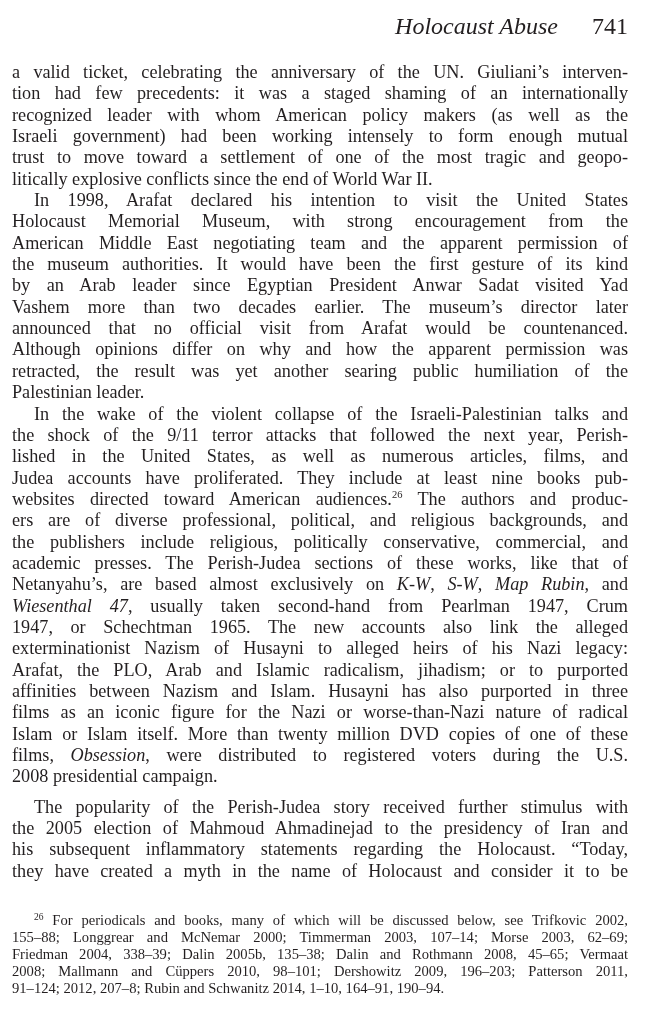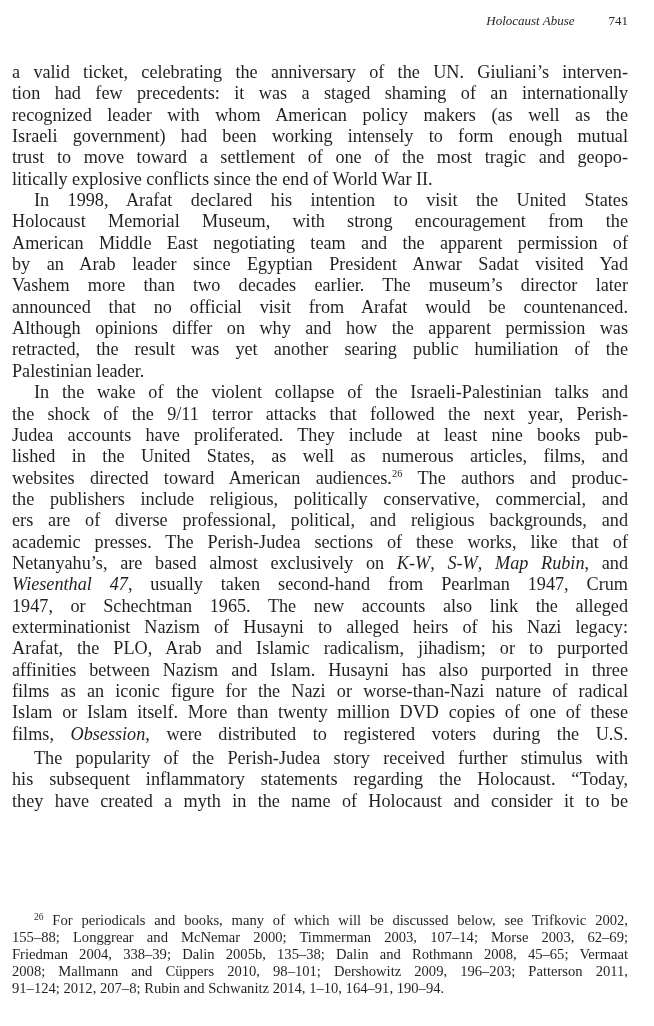--- a/index.html
+++ b/index.html
@@ -16,21 +16,21 @@
       color: #231f20;
     }
     .header {
       position: absolute;
       top: 13px;
       right: 26px;
       height: 22px;
       display: flex;
       align-items: baseline;
       font-family: "Liberation Serif", "DejaVu Serif", serif;
-      font-size: 13px;
+      font-size: 24px;
     }
     .running-head {
       font-style: italic;
       margin-right: 22px;
     }
     .page-number {
       font-style: normal;
       margin-left: 12px;
     }
     .body-text {
@@ -50,21 +50,21 @@
       height: 21.35px;
       overflow: visible;
     }
     .line.last {
       text-align-last: left;
     }
     .line.indent {
       padding-left: 22px;
     }
     .line.gap {
-      margin-top: 3px;
+      margin-top: 9px;
     }
     .line em, .fn-line em {
       font-style: italic;
     }
     sup {
       font-size: 10.5px;
       line-height: 0;
       vertical-align: 7px;
     }
     .footnotes {
@@ -112,50 +112,53 @@
     <span class="line">recognized leader with whom American policy makers (as well as the</span>
     <span class="line">Israeli government) had been working intensely to form enough mutual</span>
     <span class="line">trust to move toward a settlement of one of the most tragic and geopo-</span>
     <span class="line last">litically explosive conflicts since the end of World War II.</span>
   </div>
 
   <div>
     <span class="line indent">In 1998, Arafat declared his intention to visit the United States</span>
     <span class="line">Holocaust Memorial Museum, with strong encouragement from the</span>
     <span class="line">American Middle East negotiating team and the apparent permission of</span>
+    <span class="line">the museum authorities. It would have been the first gesture of its kind</span>
     <span class="line">by an Arab leader since Egyptian President Anwar Sadat visited Yad</span>
     <span class="line">Vashem more than two decades earlier. The museum’s director later</span>
     <span class="line">announced that no official visit from Arafat would be countenanced.</span>
     <span class="line">Although opinions differ on why and how the apparent permission was</span>
     <span class="line">retracted, the result was yet another searing public humiliation of the</span>
     <span class="line last">Palestinian leader.</span>
   </div>
 
   <div>
     <span class="line indent">In the wake of the violent collapse of the Israeli-Palestinian talks and</span>
     <span class="line">the shock of the 9/11 terror attacks that followed the next year, Perish-</span>
+    <span class="line">lished in the United States, as well as numerous articles, films, and</span>
     <span class="line">Judea accounts have proliferated. They include at least nine books pub-</span>
-    <span class="line">lished in the United States, as well as numerous articles, films, and</span>
     <span class="line"><span>websites directed toward American audiences.</span><sup>26</sup> <span>The authors and produc-</span></span>
+    <span class="line">ers are of diverse professional, political, and religious backgrounds, and</span>
     <span class="line">the publishers include religious, politically conservative, commercial, and</span>
-    <span class="line">ers are of diverse professional, political, and religious backgrounds, and</span>
     <span class="line">academic presses. The Perish-Judea sections of these works, like that of</span>
     <span class="line"><span>Netanyahu’s, are based almost exclusively on</span> <em>K-W</em><span>, </span><em>S-W</em><span>, </span><em>Map Rubin</em><span>, and</span></span>
     <span class="line"><em>Wiesenthal 47</em><span>,</span> <span>usually taken second-hand from Pearlman 1947, Crum</span></span>
     <span class="line">1947, or Schechtman 1965. The new accounts also link the alleged</span>
     <span class="line">exterminationist Nazism of Husayni to alleged heirs of his Nazi legacy:</span>
     <span class="line">Arafat, the PLO, Arab and Islamic radicalism, jihadism; or to purported</span>
     <span class="line">affinities between Nazism and Islam. Husayni has also purported in three</span>
     <span class="line">films as an iconic figure for the Nazi or worse-than-Nazi nature of radical</span>
     <span class="line">Islam or Islam itself. More than twenty million DVD copies of one of these</span>
     <span class="line"><span>films,</span> <em>Obsession</em><span>, were distributed to registered voters during the U.S.</span></span>
+    <span class="line last">2008 presidential campaign.</span>
   </div>
 
   <div>
     <span class="line indent gap">The popularity of the Perish-Judea story received further stimulus with</span>
+    <span class="line">the 2005 election of Mahmoud Ahmadinejad to the presidency of Iran and</span>
     <span class="line">his subsequent inflammatory statements regarding the Holocaust. “Today,</span>
     <span class="line">they have created a myth in the name of Holocaust and consider it to be</span>
   </div>
 </div>
 
 <div class="footnotes">
   <div>
     <span class="fn-line indent"><sup class="fn-sup">26</sup> <span>For periodicals and books, many of which will be discussed below, see Trifkovic 2002,</span></span>
     <span class="fn-line">155–88; Longgrear and McNemar 2000; Timmerman 2003, 107–14; Morse 2003, 62–69;</span>
     <span class="fn-line">Friedman 2004, 338–39; Dalin 2005b, 135–38; Dalin and Rothmann 2008, 45–65; Vermaat</span>

